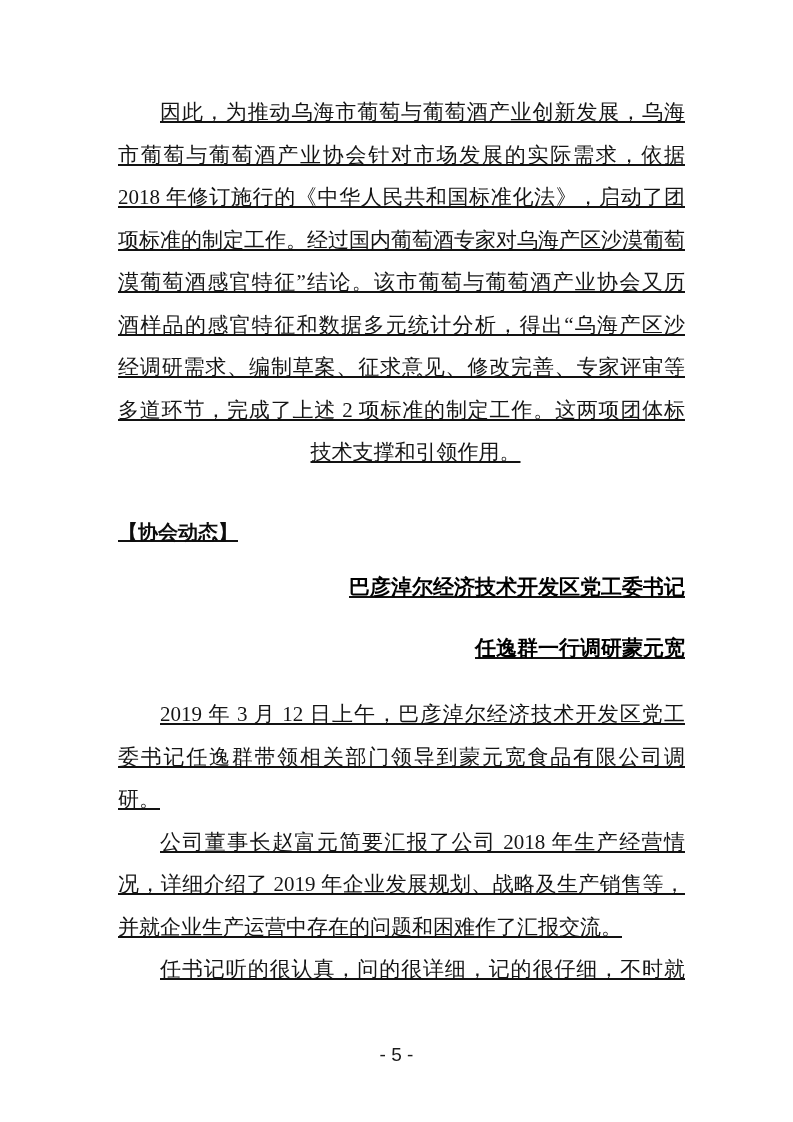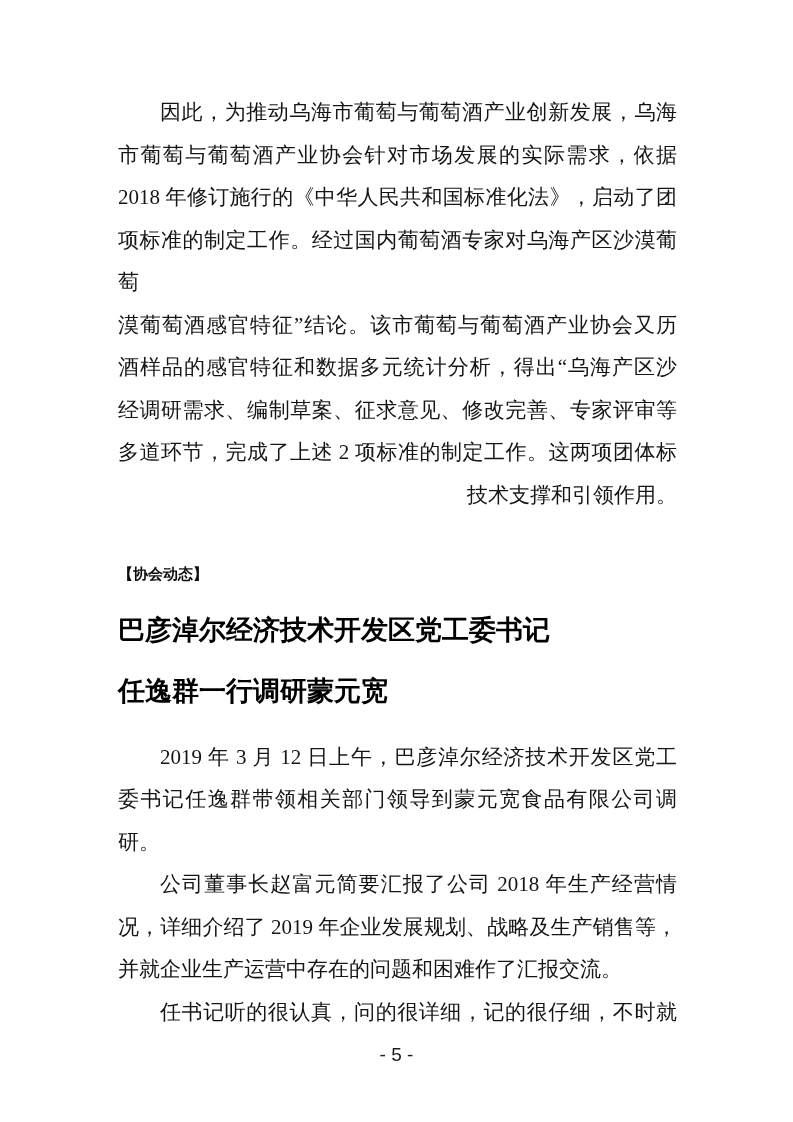--- a/index.html
+++ b/index.html
@@ -11,61 +11,62 @@
     position: relative;
     width: 793px;
     height: 1122px;
     background: #ffffff;
     overflow: hidden;
     color: #121212;
   }
   .content {
     position: absolute;
     left: 118px;
-    right: 116px;
+    right: 108px;
     top: 91px;
+    text-decoration: underline;
   }
   
   .bl {
     font-family: "Liberation Serif", "DejaVu Serif", serif;
     font-size: 21px;
     line-height: 42.5px;
     color: #151515;
     white-space: nowrap;
   }
   
   .jl {
     white-space: normal;
     text-align: justify;
     text-align-last: justify;
   }
   
   .ind { text-indent: 2em; }
   
   .srcline {
     display: flex;
-    justify-content: flex-end;
+    justify-content: center;
     white-space: normal;
     margin-left: 28px;
   }
   .section-label {
     margin-top: 37px;
     font-family: "Liberation Sans", "DejaVu Sans", sans-serif;
     font-weight: bold;
-    font-size: 15px;
+    font-size: 20px;
     line-height: 42.5px;
     color: #0d0d0d;
   }
   .title {
     margin: 4px 0 0 0;
     font-family: "Liberation Serif", "DejaVu Serif", serif;
     font-weight: bold;
-    font-size: 27px;
+    font-size: 21px;
     line-height: 61px;
-    text-align: left;
+    text-align: right;
     color: #000000;
   }
   .article-body { margin-top: 14px; }
   .footer {
     position: absolute;
     left: 0;
     right: 0;
     top: 1044px;
     text-align: center;
     font-family: "Liberation Sans", "DejaVu Sans", sans-serif;

